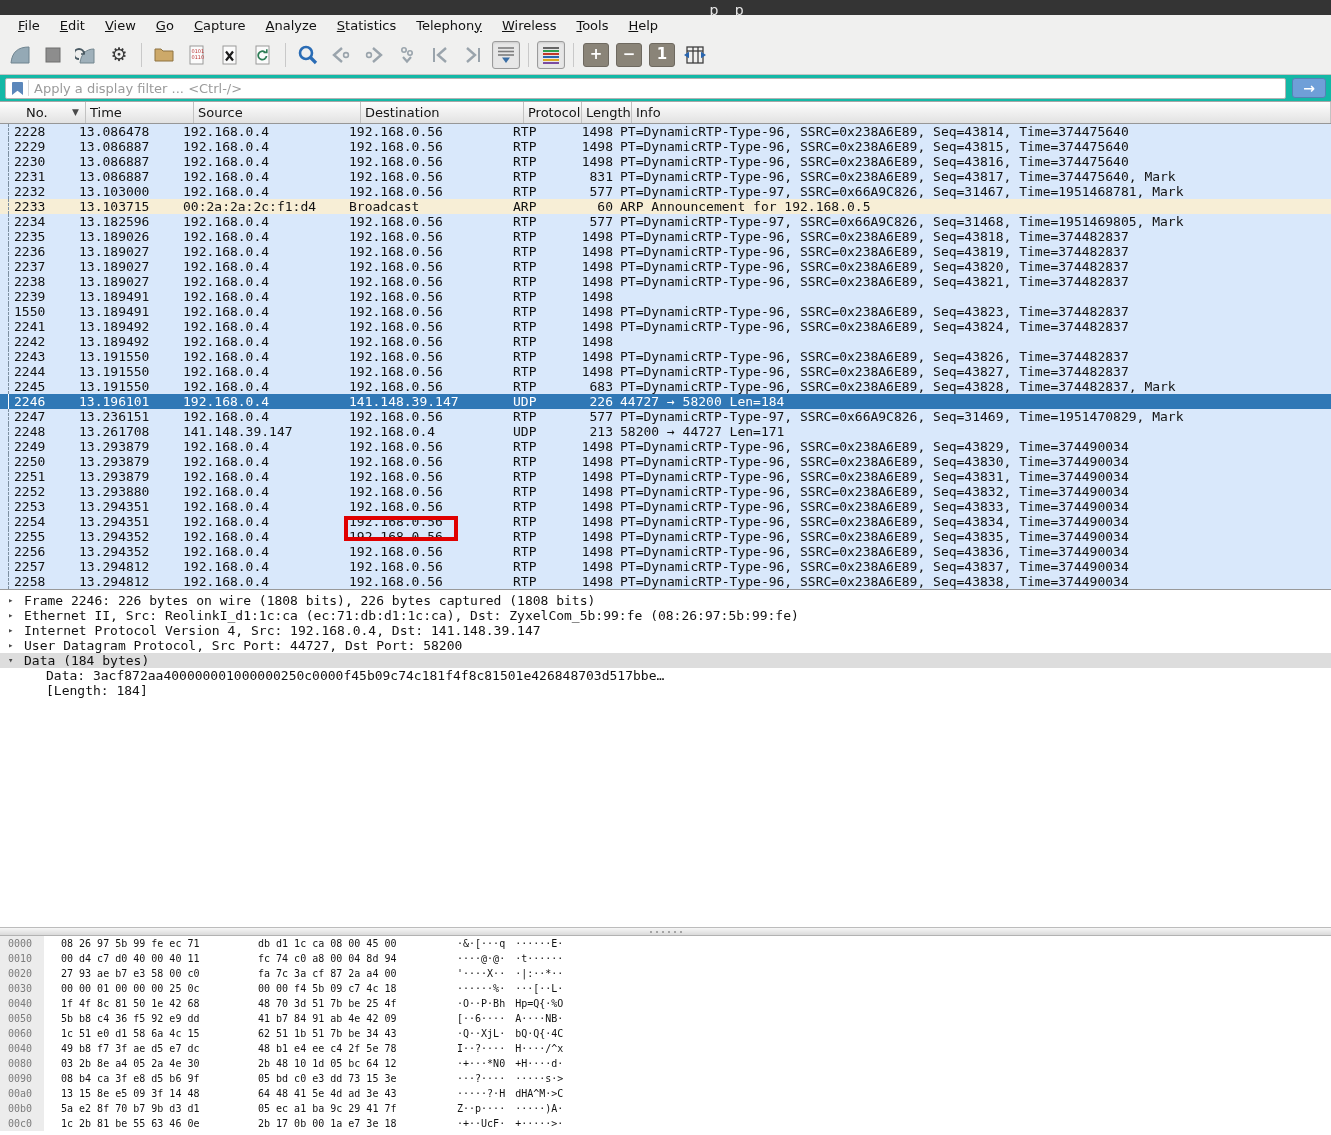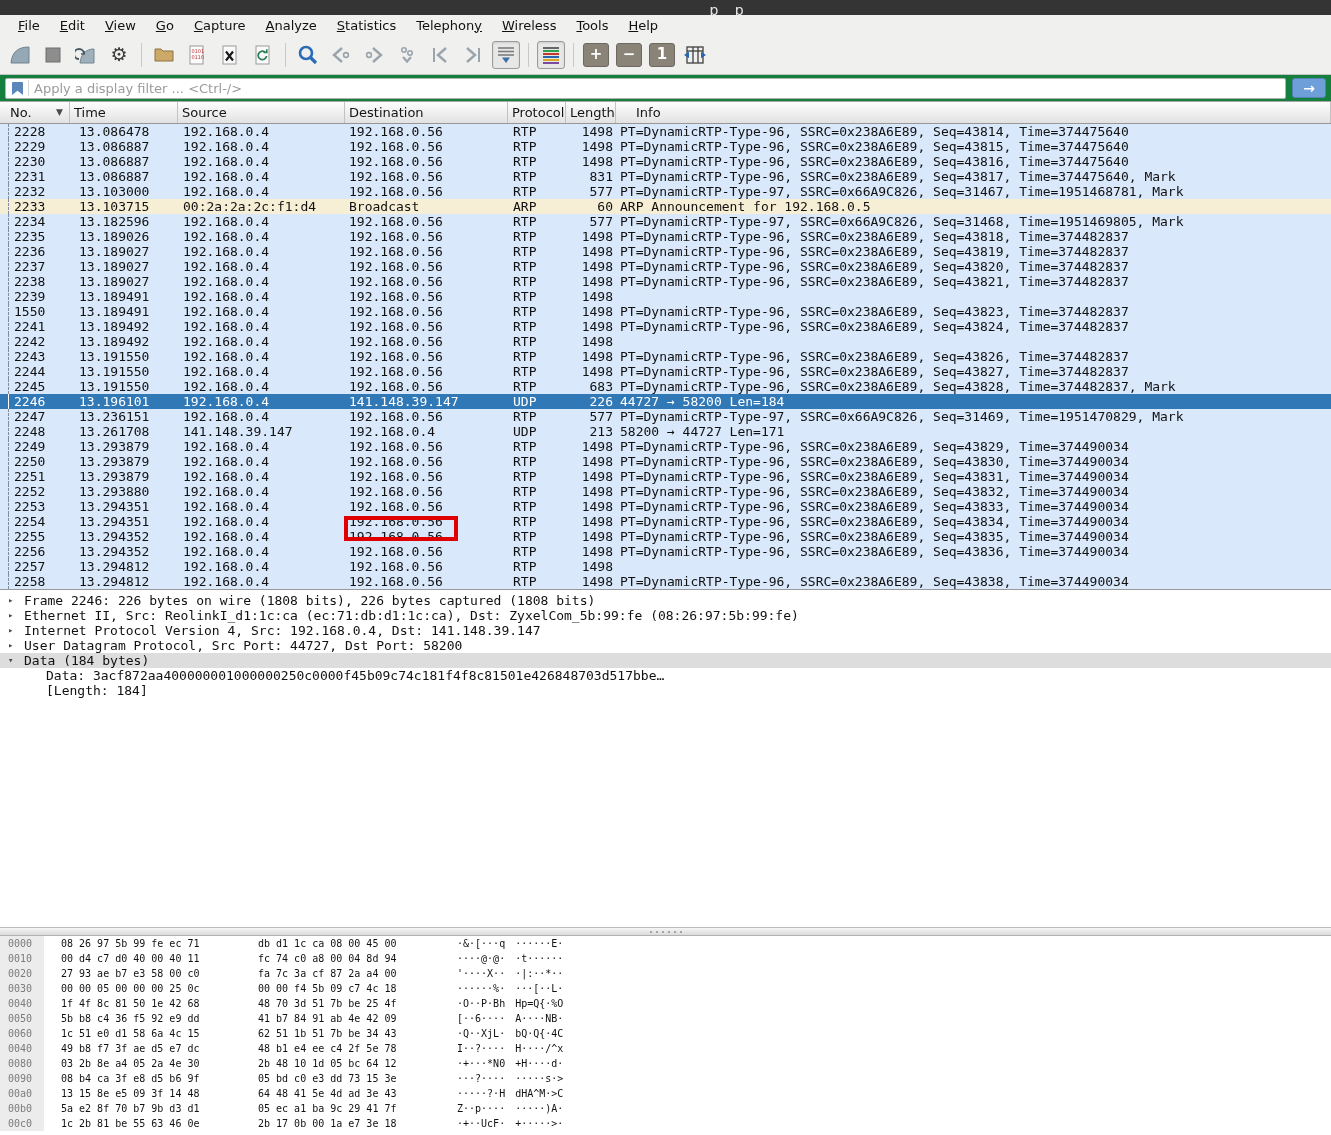--- a/index.html
+++ b/index.html
@@ -7,21 +7,21 @@
   .titlebar{height:15px;background:#343434;position:relative;overflow:hidden}
   .titlebar .frag{position:absolute;left:686px;top:5px;color:#e6e6e6;font-size:14px;letter-spacing:6px;line-height:10px}
   .menubar{height:20px;background:#f0f0ef;display:flex;align-items:center;padding-left:8px}
   .menu-item{padding:1px 10px;cursor:default;white-space:nowrap}
   .menu-item u{text-underline-offset:1px}
   .toolbar{height:40px;background:#f0f0ef;border-bottom:1px solid #c4c4c4;display:flex;align-items:center;padding-left:6px;gap:5px;box-sizing:border-box}
   .tbtn{width:28px;height:28px;display:flex;align-items:center;justify-content:center;box-sizing:border-box}
   .tbtn.toggled{border:1px solid #9b9b9b;border-radius:3px;background:#e7e7e7;box-shadow:inset 0 1px 2px rgba(0,0,0,.12)}
   .tsep{width:1px;height:24px;background:#c9c9c9;margin:0 3px}
   .graybtn{width:24px;height:22px;background:#8a8478;border:1px solid #6e6960;border-radius:3px;color:#fff;display:flex;align-items:center;justify-content:center;font-weight:bold;font-size:15px;line-height:1}
-  .filterbar{height:27px;background:#15803d;border-bottom:1px solid #a6a6a6;display:flex;align-items:center;padding:0 5px;box-sizing:border-box}
+  .filterbar{height:27px;background:#14b8a6;border-bottom:1px solid #a6a6a6;display:flex;align-items:center;padding:0 5px;box-sizing:border-box}
   .filter-input{flex:1;height:21px;background:#fff;border:1px solid #b3b3b3;border-radius:2px;display:flex;align-items:center;padding-left:3px;box-sizing:border-box}
   .bookmark{width:16px;height:16px;display:flex;align-items:center;justify-content:center;border-right:1px solid #d8d8d8;padding-right:3px;margin-right:5px}
   .placeholder{color:#9b9b9b}
   .apply-btn{width:32px;height:18px;background:#6f9fd8;border:1px solid #5582b5;border-radius:3px;margin-left:6px;display:flex;align-items:center;justify-content:center;color:#fff;font-weight:bold;font-size:14px;line-height:1}
   .phead{height:22px;display:flex;background:linear-gradient(#fdfdfd,#e2e2e2);border-bottom:1px solid #979797;box-sizing:border-box;color:#141414}
   .hcell{border-right:1px solid #c2c2c2;padding:3px 0 0 4px;box-sizing:border-box;white-space:nowrap;overflow:hidden}
   .hcell.first{display:flex;justify-content:space-between;padding-left:10px}
   .sortarrow{color:#4a4a4a;font-size:9px;padding:2px 6px 0 0}
   .plist{font-family:"DejaVu Sans Mono","Liberation Mono",monospace;font-size:13px;position:relative;background:#fff}
   .prow{height:15px;line-height:15px;display:flex;white-space:pre;cursor:default}
@@ -215,30 +215,30 @@
         </svg>
     </span>
     <span class="placeholder">Apply a display filter ... &lt;Ctrl-/&gt;</span>
   </div>
   <div class="apply-btn">
     <span>→</span>
   </div>
 </div>
 
 <div class="phead" id="phead">
-    <div class="hcell first" style="width: 70px;">
+    <div class="hcell first" style="width: 70px; margin-left: 16px;">
       <span>No.</span>
       <span class="sortarrow">▼</span>
     </div>
     <div class="hcell" style="width: 108px;">Time</div>
     <div class="hcell" style="width: 167px;">Source</div>
     <div class="hcell" style="width: 163px;">Destination</div>
     <div class="hcell" style="width: 58px;">Protocol</div>
     <div class="hcell" style="width: 50px;">Length</div>
-    <div class="hcell" style="flex: 1 1 0%; margin-left: 16px;">Info</div>
+    <div class="hcell" style="flex: 1 1 0%;">Info</div>
   </div>
 
 <div class="plist" id="plist">
   <div class="annot"></div>
 <div class="prow rtp"><span class="c c-ind"></span><span class="c c-no">2228</span><span class="c c-time">13.086478</span><span class="c c-src">192.168.0.4</span><span class="c c-dst">192.168.0.56</span><span class="c c-proto">RTP</span><span class="c c-len">1498</span><span class="c c-info">PT=DynamicRTP-Type-96, SSRC=0x238A6E89, Seq=43814, Time=374475640</span></div>
     <div class="prow rtp"><span class="c c-ind"></span><span class="c c-no">2229</span><span class="c c-time">13.086887</span><span class="c c-src">192.168.0.4</span><span class="c c-dst">192.168.0.56</span><span class="c c-proto">RTP</span><span class="c c-len">1498</span><span class="c c-info">PT=DynamicRTP-Type-96, SSRC=0x238A6E89, Seq=43815, Time=374475640</span></div>
     <div class="prow rtp"><span class="c c-ind"></span><span class="c c-no">2230</span><span class="c c-time">13.086887</span><span class="c c-src">192.168.0.4</span><span class="c c-dst">192.168.0.56</span><span class="c c-proto">RTP</span><span class="c c-len">1498</span><span class="c c-info">PT=DynamicRTP-Type-96, SSRC=0x238A6E89, Seq=43816, Time=374475640</span></div>
     <div class="prow rtp"><span class="c c-ind"></span><span class="c c-no">2231</span><span class="c c-time">13.086887</span><span class="c c-src">192.168.0.4</span><span class="c c-dst">192.168.0.56</span><span class="c c-proto">RTP</span><span class="c c-len">831</span><span class="c c-info">PT=DynamicRTP-Type-96, SSRC=0x238A6E89, Seq=43817, Time=374475640, Mark</span></div>
     <div class="prow rtp"><span class="c c-ind"></span><span class="c c-no">2232</span><span class="c c-time">13.103000</span><span class="c c-src">192.168.0.4</span><span class="c c-dst">192.168.0.56</span><span class="c c-proto">RTP</span><span class="c c-len">577</span><span class="c c-info">PT=DynamicRTP-Type-97, SSRC=0x66A9C826, Seq=31467, Time=1951468781, Mark</span></div>
     <div class="prow arp"><span class="c c-ind"></span><span class="c c-no">2233</span><span class="c c-time">13.103715</span><span class="c c-src">00:2a:2a:2c:f1:d4</span><span class="c c-dst">Broadcast</span><span class="c c-proto">ARP</span><span class="c c-len">60</span><span class="c c-info">ARP Announcement for 192.168.0.5</span></div>
@@ -258,21 +258,21 @@
     <div class="prow rtp"><span class="c c-ind"></span><span class="c c-no">2247</span><span class="c c-time">13.236151</span><span class="c c-src">192.168.0.4</span><span class="c c-dst">192.168.0.56</span><span class="c c-proto">RTP</span><span class="c c-len">577</span><span class="c c-info">PT=DynamicRTP-Type-97, SSRC=0x66A9C826, Seq=31469, Time=1951470829, Mark</span></div>
     <div class="prow rtp"><span class="c c-ind"></span><span class="c c-no">2248</span><span class="c c-time">13.261708</span><span class="c c-src">141.148.39.147</span><span class="c c-dst">192.168.0.4</span><span class="c c-proto">UDP</span><span class="c c-len">213</span><span class="c c-info">58200 → 44727 Len=171</span></div>
     <div class="prow rtp"><span class="c c-ind"></span><span class="c c-no">2249</span><span class="c c-time">13.293879</span><span class="c c-src">192.168.0.4</span><span class="c c-dst">192.168.0.56</span><span class="c c-proto">RTP</span><span class="c c-len">1498</span><span class="c c-info">PT=DynamicRTP-Type-96, SSRC=0x238A6E89, Seq=43829, Time=374490034</span></div>
     <div class="prow rtp"><span class="c c-ind"></span><span class="c c-no">2250</span><span class="c c-time">13.293879</span><span class="c c-src">192.168.0.4</span><span class="c c-dst">192.168.0.56</span><span class="c c-proto">RTP</span><span class="c c-len">1498</span><span class="c c-info">PT=DynamicRTP-Type-96, SSRC=0x238A6E89, Seq=43830, Time=374490034</span></div>
     <div class="prow rtp"><span class="c c-ind"></span><span class="c c-no">2251</span><span class="c c-time">13.293879</span><span class="c c-src">192.168.0.4</span><span class="c c-dst">192.168.0.56</span><span class="c c-proto">RTP</span><span class="c c-len">1498</span><span class="c c-info">PT=DynamicRTP-Type-96, SSRC=0x238A6E89, Seq=43831, Time=374490034</span></div>
     <div class="prow rtp"><span class="c c-ind"></span><span class="c c-no">2252</span><span class="c c-time">13.293880</span><span class="c c-src">192.168.0.4</span><span class="c c-dst">192.168.0.56</span><span class="c c-proto">RTP</span><span class="c c-len">1498</span><span class="c c-info">PT=DynamicRTP-Type-96, SSRC=0x238A6E89, Seq=43832, Time=374490034</span></div>
     <div class="prow rtp"><span class="c c-ind"></span><span class="c c-no">2253</span><span class="c c-time">13.294351</span><span class="c c-src">192.168.0.4</span><span class="c c-dst">192.168.0.56</span><span class="c c-proto">RTP</span><span class="c c-len">1498</span><span class="c c-info">PT=DynamicRTP-Type-96, SSRC=0x238A6E89, Seq=43833, Time=374490034</span></div>
     <div class="prow rtp"><span class="c c-ind"></span><span class="c c-no">2254</span><span class="c c-time">13.294351</span><span class="c c-src">192.168.0.4</span><span class="c c-dst">192.168.0.56</span><span class="c c-proto">RTP</span><span class="c c-len">1498</span><span class="c c-info">PT=DynamicRTP-Type-96, SSRC=0x238A6E89, Seq=43834, Time=374490034</span></div>
     <div class="prow rtp"><span class="c c-ind"></span><span class="c c-no">2255</span><span class="c c-time">13.294352</span><span class="c c-src">192.168.0.4</span><span class="c c-dst">192.168.0.56</span><span class="c c-proto">RTP</span><span class="c c-len">1498</span><span class="c c-info">PT=DynamicRTP-Type-96, SSRC=0x238A6E89, Seq=43835, Time=374490034</span></div>
     <div class="prow rtp"><span class="c c-ind"></span><span class="c c-no">2256</span><span class="c c-time">13.294352</span><span class="c c-src">192.168.0.4</span><span class="c c-dst">192.168.0.56</span><span class="c c-proto">RTP</span><span class="c c-len">1498</span><span class="c c-info">PT=DynamicRTP-Type-96, SSRC=0x238A6E89, Seq=43836, Time=374490034</span></div>
-    <div class="prow rtp"><span class="c c-ind"></span><span class="c c-no">2257</span><span class="c c-time">13.294812</span><span class="c c-src">192.168.0.4</span><span class="c c-dst">192.168.0.56</span><span class="c c-proto">RTP</span><span class="c c-len">1498</span></div>
+    <div class="prow rtp"><span class="c c-ind"></span><span class="c c-no">2257</span><span class="c c-time">13.294812</span><span class="c c-src">192.168.0.4</span><span class="c c-dst">192.168.0.56</span><span class="c c-proto">RTP</span><span class="c c-len">1498</span><span class="c c-info">PT=DynamicRTP-Type-96, SSRC=0x238A6E89, Seq=43837, Time=374490034</span></div>
     <div class="prow rtp"><span class="c c-ind"></span><span class="c c-no">2258</span><span class="c c-time">13.294812</span><span class="c c-src">192.168.0.4</span><span class="c c-dst">192.168.0.56</span><span class="c c-proto">RTP</span><span class="c c-len">1498</span><span class="c c-info">PT=DynamicRTP-Type-96, SSRC=0x238A6E89, Seq=43838, Time=374490034</span></div>
   </div>
 
 <div class="details" id="details">
     <div class="dline"><span class="arr">▸</span><span>Frame 2246: 226 bytes on wire (1808 bits), 226 bytes captured (1808 bits)</span></div>
     <div class="dline"><span class="arr">▸</span><span>Ethernet II, Src: ReolinkI_d1:1c:ca (ec:71:db:d1:1c:ca), Dst: ZyxelCom_5b:99:fe (08:26:97:5b:99:fe)</span></div>
     <div class="dline"><span class="arr">▸</span><span>Internet Protocol Version 4, Src: 192.168.0.4, Dst: 141.148.39.147</span></div>
     <div class="dline"><span class="arr">▸</span><span>User Datagram Protocol, Src Port: 44727, Dst Port: 58200</span></div>
     <div class="dline sel"><span class="arr">▾</span><span>Data (184 bytes)</span></div>
     <div class="dline indent"><span>Data: 3acf872aa400000001000000250c0000f45b09c74c181f4f8c81501e426848703d517bbe…</span></div>
@@ -285,21 +285,21 @@
     <i></i>
     <i></i>
     <i></i>
     <i></i>
   </div>
 
 <div class="hexpane" id="hexpane">
     <div class="hrow"><span class="hoff">0000</span><span class="hb">08 26 97 5b 99 fe ec 71</span><span class="hb">db d1 1c ca 08 00 45 00</span><span class="ha a1">·&amp;·[···q</span><span class="ha">······E·</span></div>
     <div class="hrow"><span class="hoff">0010</span><span class="hb">00 d4 c7 d0 40 00 40 11</span><span class="hb">fc 74 c0 a8 00 04 8d 94</span><span class="ha a1">····@·@·</span><span class="ha">·t······</span></div>
     <div class="hrow"><span class="hoff">0020</span><span class="hb">27 93 ae b7 e3 58 00 c0</span><span class="hb">fa 7c 3a cf 87 2a a4 00</span><span class="ha a1">'····X··</span><span class="ha">·|:··*··</span></div>
-    <div class="hrow"><span class="hoff">0030</span><span class="hb">00 00 05 00 00 00 25 0c</span><span class="hb">00 00 f4 5b 09 c7 4c 18</span><span class="ha a1">······%·</span><span class="ha">···[··L·</span></div>
+    <div class="hrow"><span class="hoff">0030</span><span class="hb">00 00 01 00 00 00 25 0c</span><span class="hb">00 00 f4 5b 09 c7 4c 18</span><span class="ha a1">······%·</span><span class="ha">···[··L·</span></div>
     <div class="hrow"><span class="hoff">0040</span><span class="hb">1f 4f 8c 81 50 1e 42 68</span><span class="hb">48 70 3d 51 7b be 25 4f</span><span class="ha a1">·O··P·Bh</span><span class="ha">Hp=Q{·%O</span></div>
     <div class="hrow"><span class="hoff">0050</span><span class="hb">5b b8 c4 36 f5 92 e9 dd</span><span class="hb">41 b7 84 91 ab 4e 42 09</span><span class="ha a1">[··6····</span><span class="ha">A····NB·</span></div>
     <div class="hrow"><span class="hoff">0060</span><span class="hb">1c 51 e0 d1 58 6a 4c 15</span><span class="hb">62 51 1b 51 7b be 34 43</span><span class="ha a1">·Q··XjL·</span><span class="ha">bQ·Q{·4C</span></div>
     <div class="hrow"><span class="hoff">0040</span><span class="hb">49 b8 f7 3f ae d5 e7 dc</span><span class="hb">48 b1 e4 ee c4 2f 5e 78</span><span class="ha a1">I··?····</span><span class="ha">H····/^x</span></div>
     <div class="hrow"><span class="hoff">0080</span><span class="hb">03 2b 8e a4 05 2a 4e 30</span><span class="hb">2b 48 10 1d 05 bc 64 12</span><span class="ha a1">·+···*N0</span><span class="ha">+H····d·</span></div>
     <div class="hrow"><span class="hoff">0090</span><span class="hb">08 b4 ca 3f e8 d5 b6 9f</span><span class="hb">05 bd c0 e3 dd 73 15 3e</span><span class="ha a1">···?····</span><span class="ha">·····s·&gt;</span></div>
     <div class="hrow"><span class="hoff">00a0</span><span class="hb">13 15 8e e5 09 3f 14 48</span><span class="hb">64 48 41 5e 4d ad 3e 43</span><span class="ha a1">·····?·H</span><span class="ha">dHA^M·&gt;C</span></div>
     <div class="hrow"><span class="hoff">00b0</span><span class="hb">5a e2 8f 70 b7 9b d3 d1</span><span class="hb">05 ec a1 ba 9c 29 41 7f</span><span class="ha a1">Z··p····</span><span class="ha">·····)A·</span></div>
     <div class="hrow"><span class="hoff">00c0</span><span class="hb">1c 2b 81 be 55 63 46 0e</span><span class="hb">2b 17 0b 00 1a e7 3e 18</span><span class="ha a1">·+··UcF·</span><span class="ha">+·····&gt;·</span></div>
   </div>

